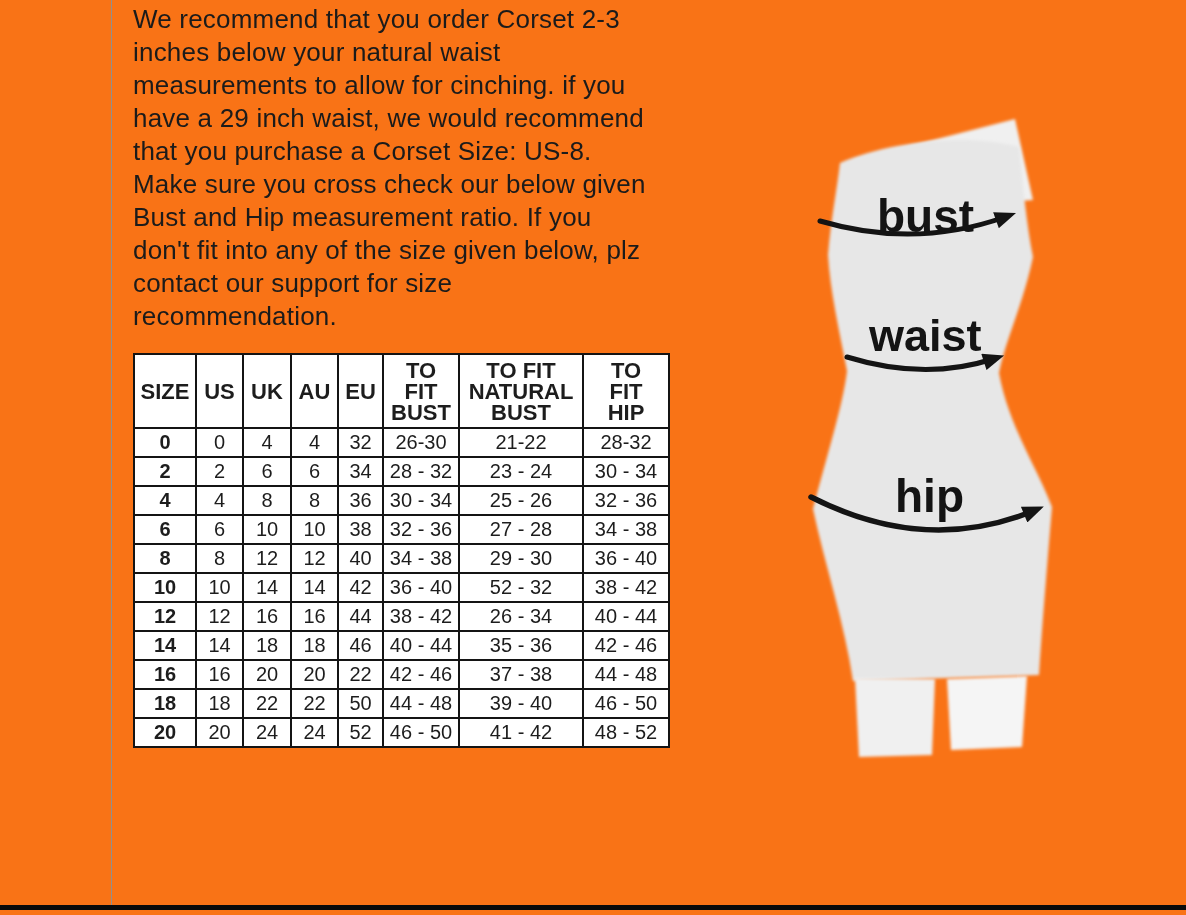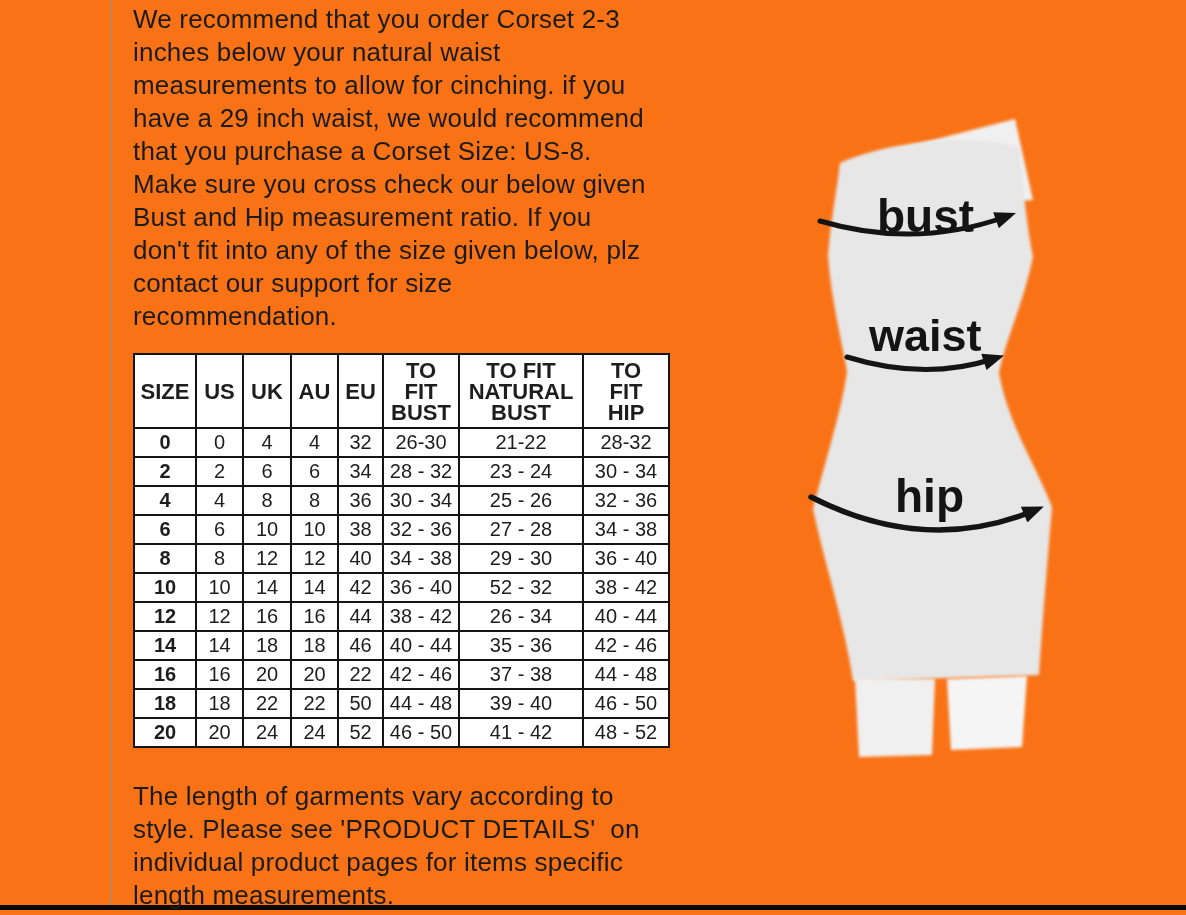--- a/index.html
+++ b/index.html
@@ -229,24 +229,20 @@
           <td>24</td>
           <td>24</td>
           <td>52</td>
           <td>46 - 50</td>
           <td>41 - 42</td>
           <td>48 - 52</td>
         </tr>
       </tbody>
   </table>
 
-  <div id="outro" class="para">The length of garments vary according to
-style. Please see 'PRODUCT DETAILS'  on
-individual product pages for items specific
-length measurements.</div>
 
   <div class="figure-wrap">
     <svg viewBox="0 0 300 660" xmlns="http://www.w3.org/2000/svg">
       <defs>
         <filter id="soft" x="-10%" y="-10%" width="120%" height="120%">
           <feGaussianBlur stdDeviation="1.4"></feGaussianBlur>
         </filter>
         <marker id="ah" markerUnits="userSpaceOnUse" markerWidth="22" markerHeight="17" viewBox="0 0 10 8" refX="4.5" refY="4" orient="auto">
           <path d="M0,0 L10,4 L0,8 Z" fill="#141414"></path>
         </marker>

